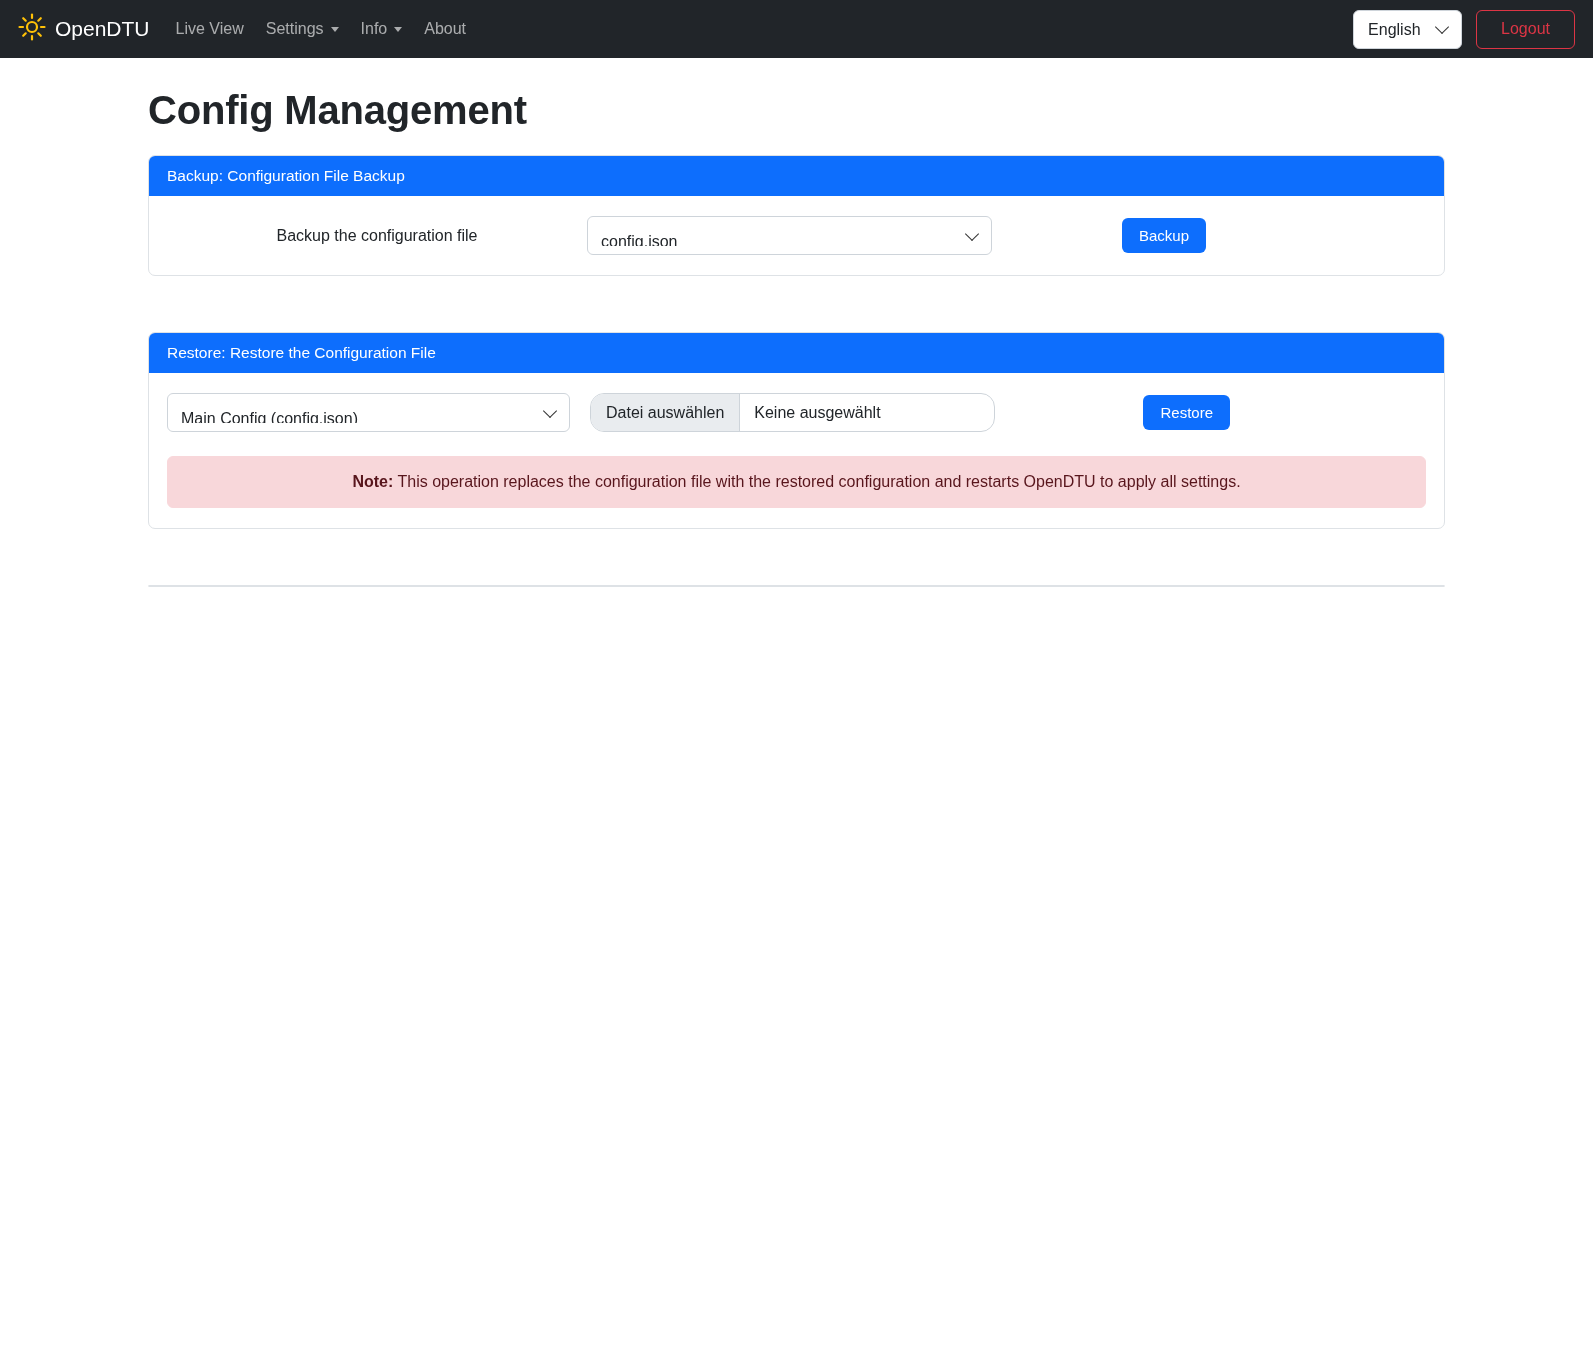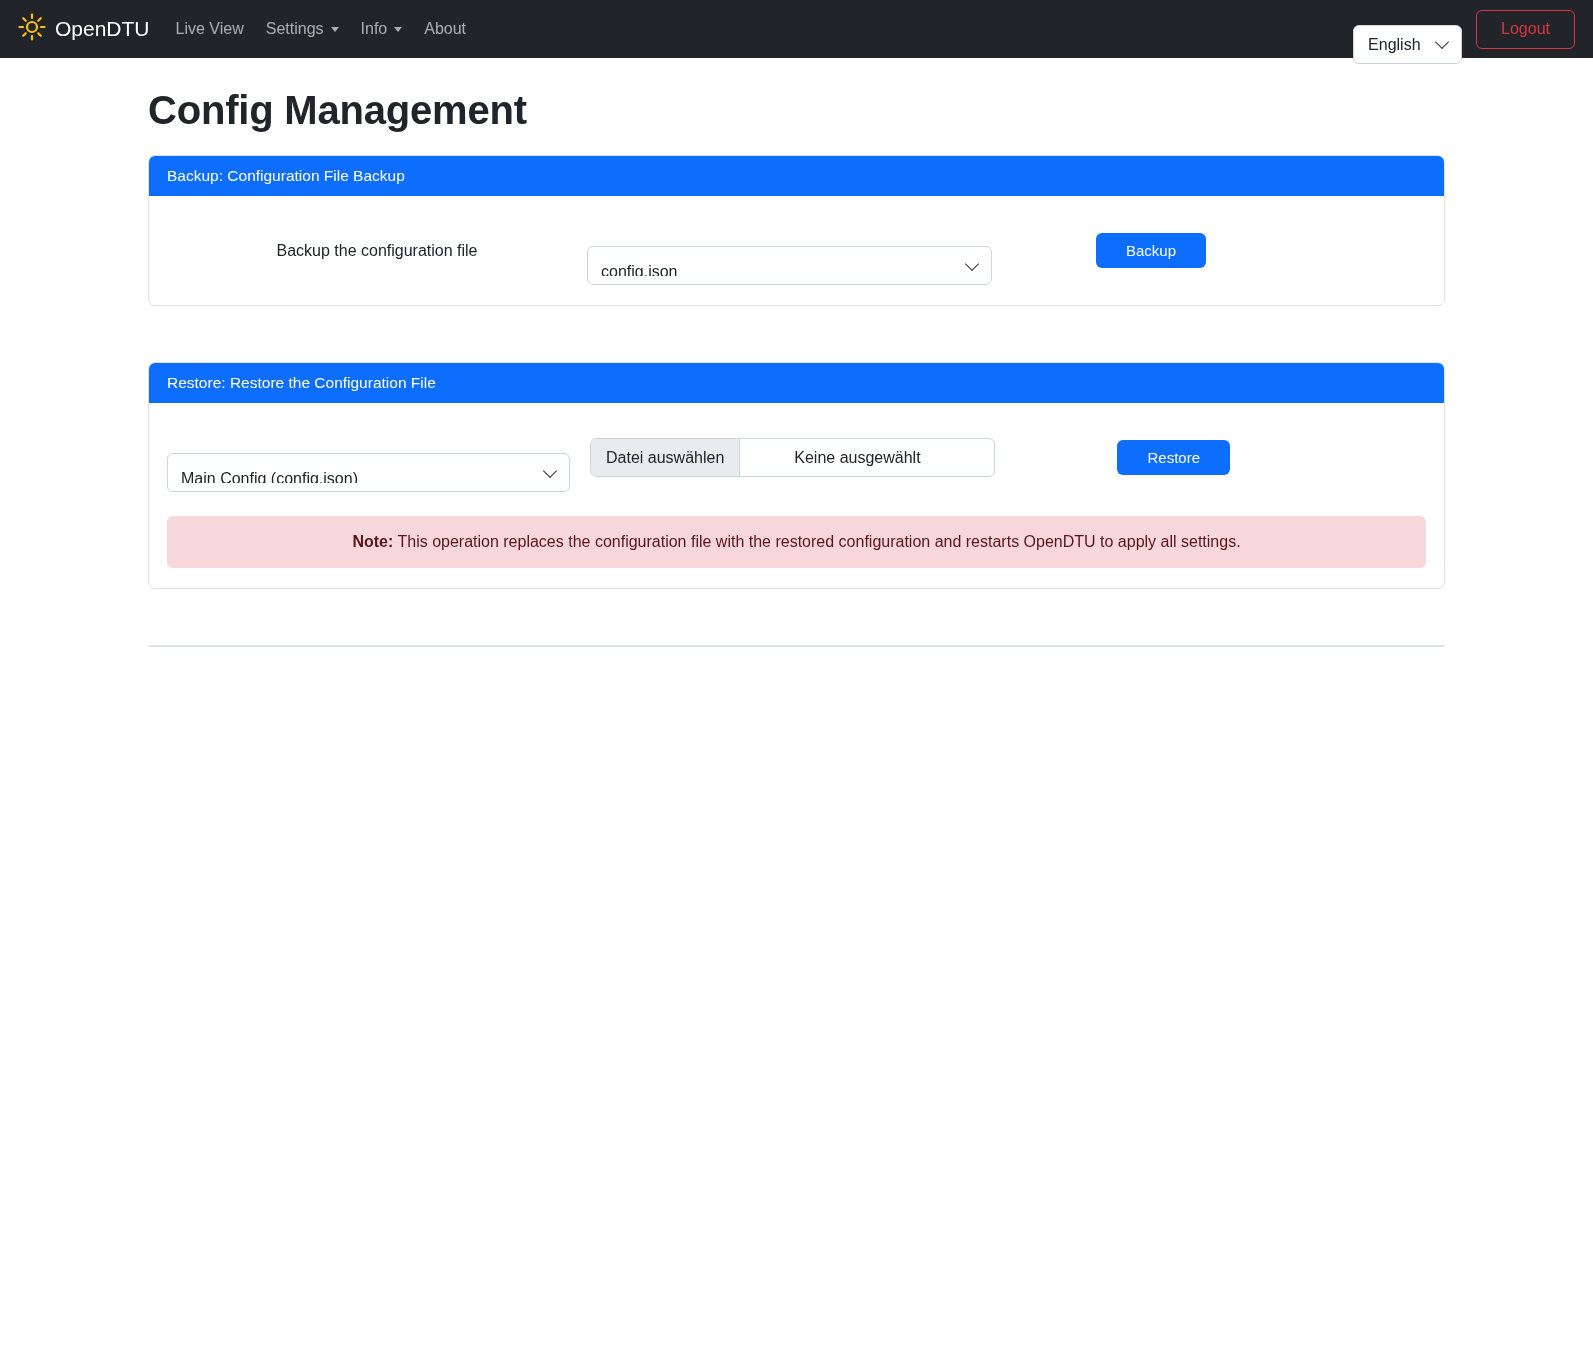--- a/index.html
+++ b/index.html
@@ -67,21 +67,21 @@
     background: #ffffff;
     color: #212529;
     border: 1px solid #ced4da;
     border-radius: 6px;
     font-size: 16px;
     font-family: "Liberation Sans", sans-serif;
     padding: 7px 40px 7px 14px;
     height: 39px;
     cursor: pointer;
   }
-  .select-wrap { position: relative; display: inline-block; margin-top: 30px; }
+  .select-wrap { position: relative; display: inline-block; }
   .select-wrap::after {
     content: "";
     position: absolute;
     right: 15px;
     top: 50%;
     width: 9px; height: 9px;
     border-right: 1.6px solid #333;
     border-bottom: 1.6px solid #333;
     transform: translateY(-70%) rotate(45deg);
     pointer-events: none;
@@ -155,46 +155,45 @@
     color: #212529;
     padding: 16px 40px 8px 13px;
     height: 39px;
     cursor: pointer;
   }
   .btn {
     border: none;
     border-radius: 6px;
     font-size: 15px;
     font-family: "Liberation Sans", sans-serif;
-    padding: 9px 30px;
+    padding: 9px 17px;
     cursor: pointer;
     color: #fff;
     white-space: nowrap;
   }
   .btn-primary { background: #0d6efd; }
   .btn-danger  { background: #dc3545; }
 
   
   .restore-row {
     display: flex;
     align-items: center;
     gap: 20px;
   }
   .restore-select-col { width: 403px; }
   .file-input {
     display: flex;
     align-items: stretch;
     border: 1px solid #ced4da;
-    border-radius: 6px;
+    border-radius: 14px;
     overflow: hidden;
     width: 405px;
     height: 39px;
     background: #fff;
     cursor: pointer;
-    gap: 40px;
   }
   .file-btn {
     background: #e9ecef;
     border-right: 1px solid #ced4da;
     font-size: 16px;
     padding: 8px 15px;
     color: #212529;
     display: flex;
     align-items: center;
     white-space: nowrap;

